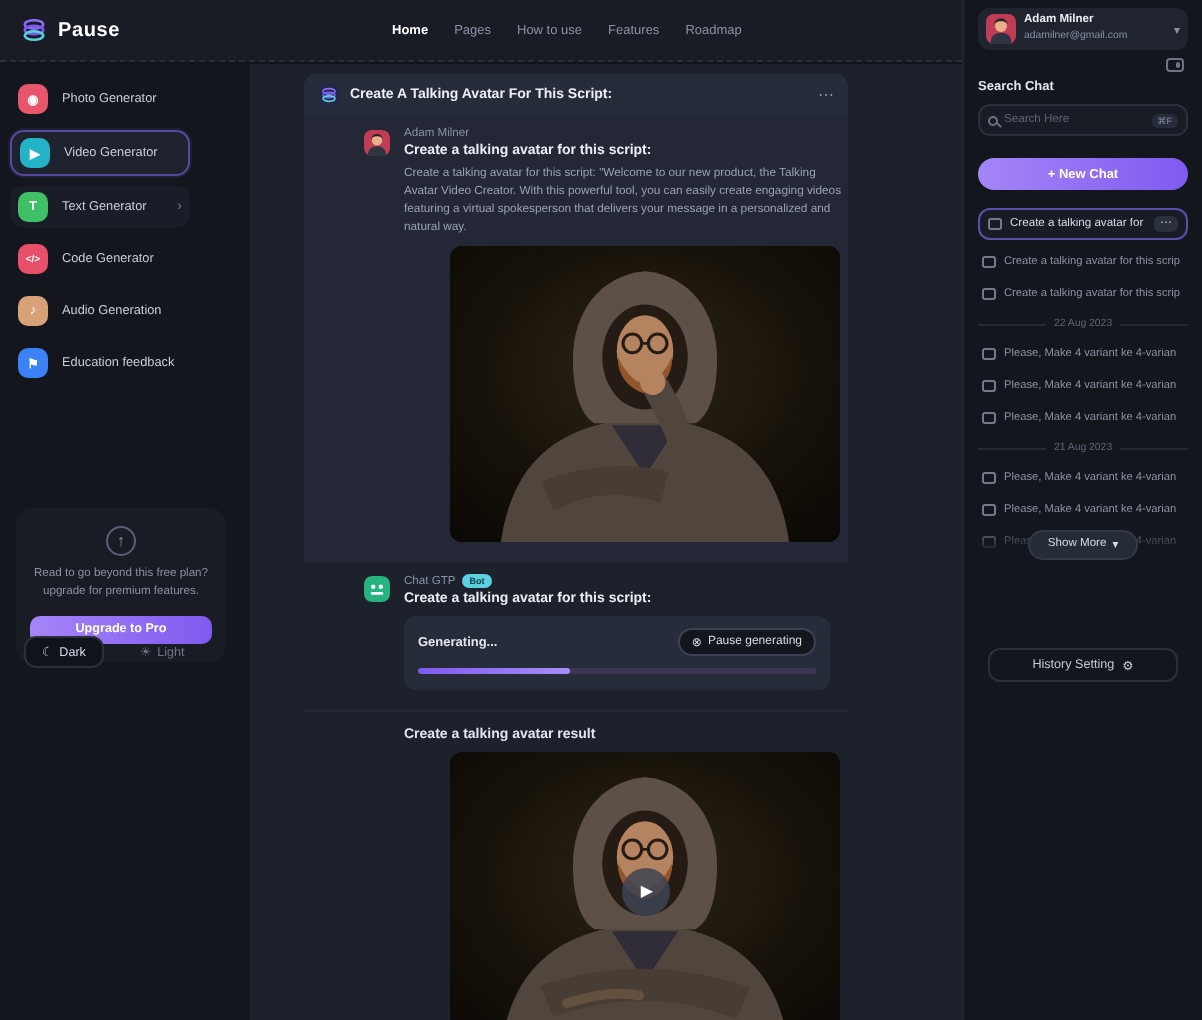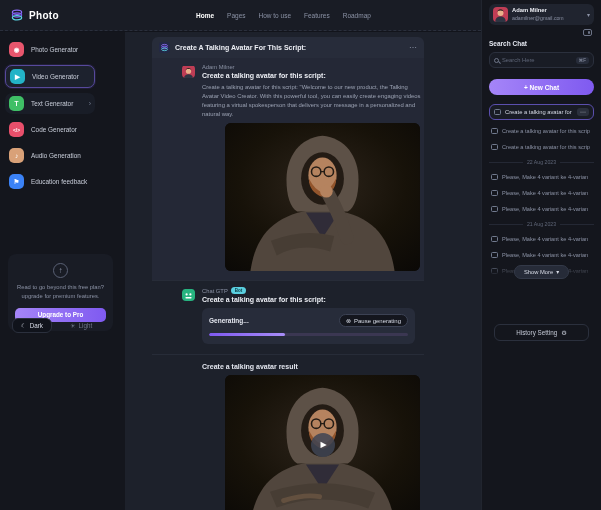--- a/index.html
+++ b/index.html
@@ -170,21 +170,21 @@
   </defs>
 </svg>
 
 <div class="page">
 
   <header class="topbar">
     <div class="logo">
       <svg width="14" height="14" viewBox="0 0 14 14">
           <use href="#aiwave-mark"></use>
         </svg>
-      <span class="logo-text">Photo</span>
+      <span class="logo-text">Pause</span>
     </div>
     <nav class="nav">
       <span class="active">Home</span>
       <span>Pages</span>
       <span>How to use</span>
       <span>Features</span>
       <span>Roadmap</span>
     </nav>
   </header>
 

